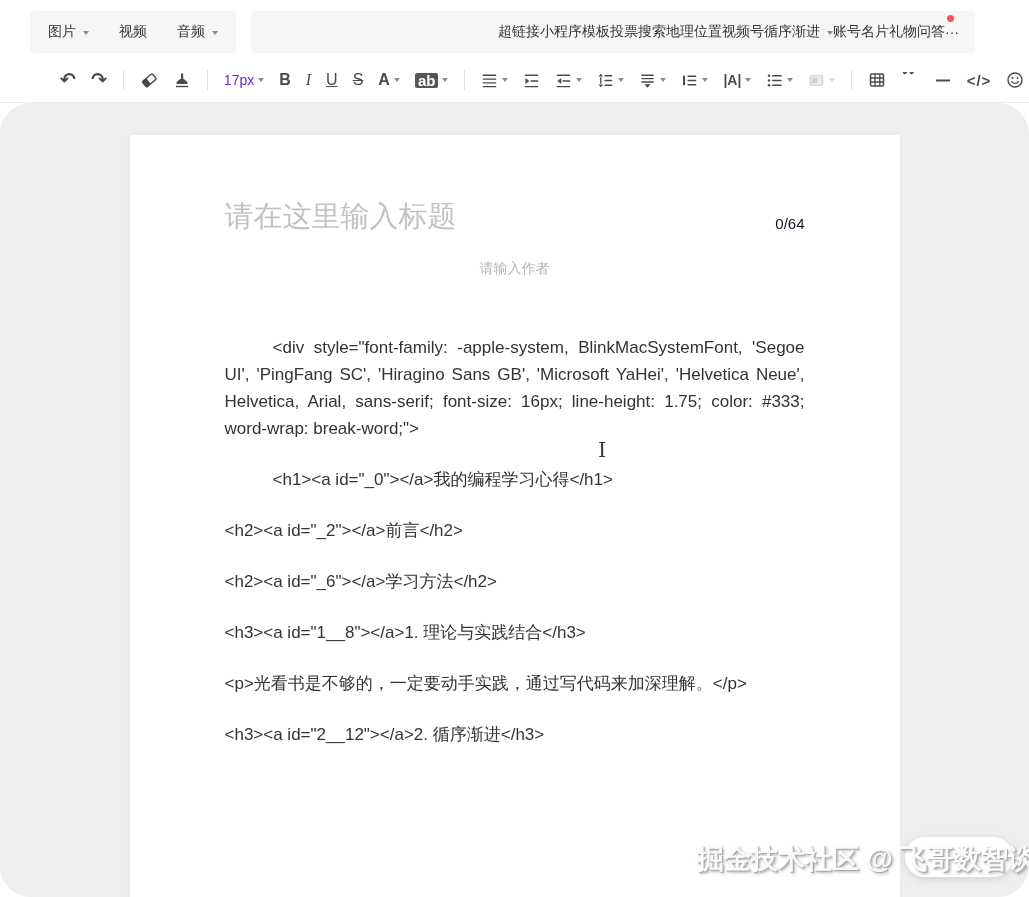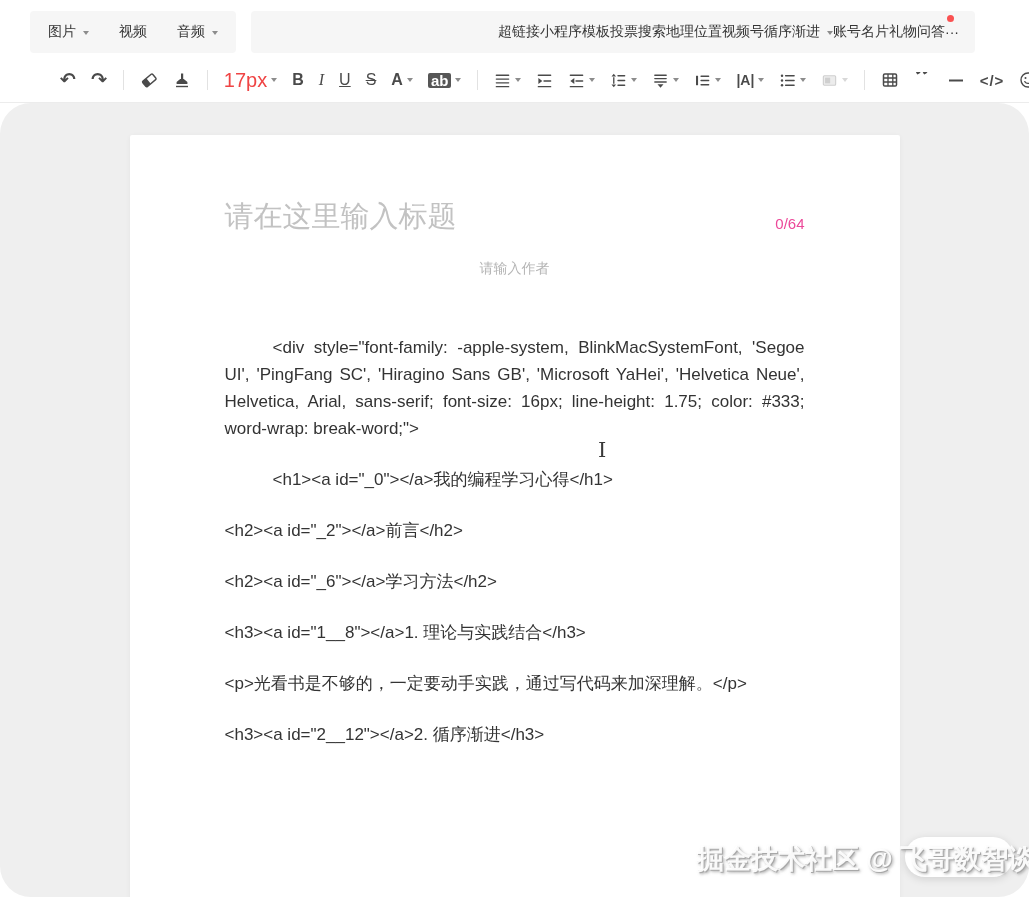--- a/index.html
+++ b/index.html
@@ -50,21 +50,21 @@
   .tb svg { display: block; }
   .tb .tcaret {
     width: 0; height: 0;
     border-left: 3px solid transparent; border-right: 3px solid transparent;
     border-top: 4px solid #8c8c8c; margin-left: 1px;
   }
   .tb.disabled { color: #cfcfcf; cursor: default; }
   .tb.disabled .tcaret { border-top-color: #d8d8d8; }
   .sep { width: 1px; height: 20px; background: #e2e2e2; margin: 0 3px; flex: 0 0 1px; }
   .glyph-arrow { font-size: 19px; line-height: 18px; font-weight: 600; color: #4a4a4a; }
-  .fs-label { font-size: 20px; color: #ef4444; }
+  .fs-label { font-size: 14px; color: #6d28d9; }
   .lbl-b { font-size: 16px; font-weight: 700; }
   .lbl-i { font-size: 16px; font-style: italic; font-family: "Liberation Serif", serif; }
   .lbl-u { font-size: 16px; text-decoration: underline; }
   .lbl-s { font-size: 16px; text-decoration: line-through; }
   .lbl-a { font-size: 16px; font-weight: 600; }
   .ab-badge {
     background: #565656; color: #fff; font-size: 15px; font-weight: 700;
     border-radius: 2px; padding: 2px 3px; line-height: 11px;
   }
   .lbl-ls { font-size: 14px; font-weight: 600; letter-spacing: 0px; }
@@ -76,21 +76,21 @@
     background: #efefef; height: 794px; position: relative; overflow: hidden; border-radius: 31px;
   }
   .doc-card {
     width: 770px; margin: 32px auto 0; background: #fff;
     height: 790px; border-radius: 2px;
     box-shadow: 0 1px 5px rgba(0,0,0,0.05);
     padding: 62px 95px 40px;
   }
   .title-row { display: flex; justify-content: space-between; align-items: flex-end; }
   .title-ph { font-size: 29px; color: #c2c2c2; cursor: text; }
-  .counter { font-size: 15px; color: #ec4899; padding-bottom: 5px; }
+  .counter { font-size: 15px; color: #0f172a; padding-bottom: 5px; }
   .author-ph { margin-top: 23px; font-size: 14px; color: #b5b5b5; cursor: text; text-align: center; }
   .body-text {
     margin-top: 56px; font-size: 17px; color: #333;
     line-height: 27px; text-align: justify; cursor: text;
   }
   .para { margin-bottom: 24px; word-wrap: break-word; }
   .para.indent { text-indent: 48px; }
 
   
   .float-pill {

